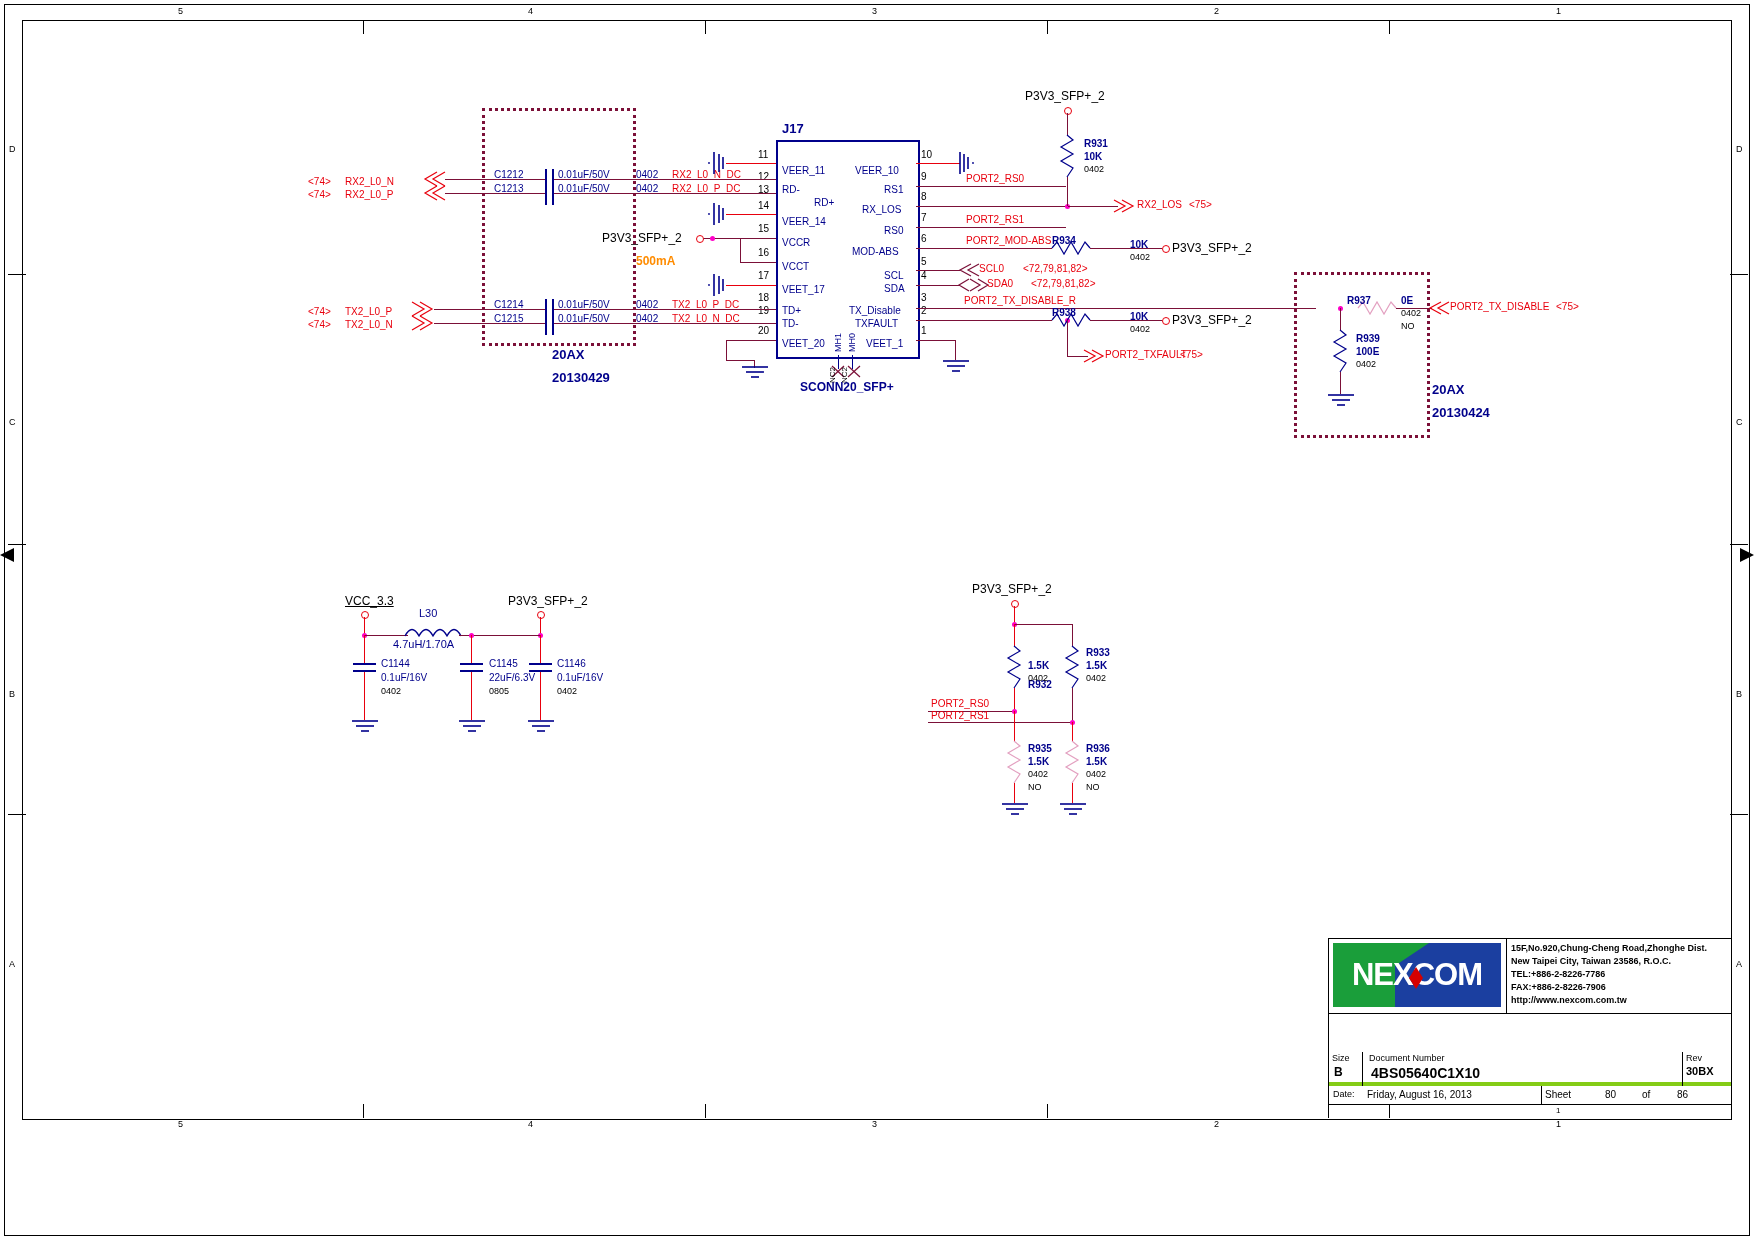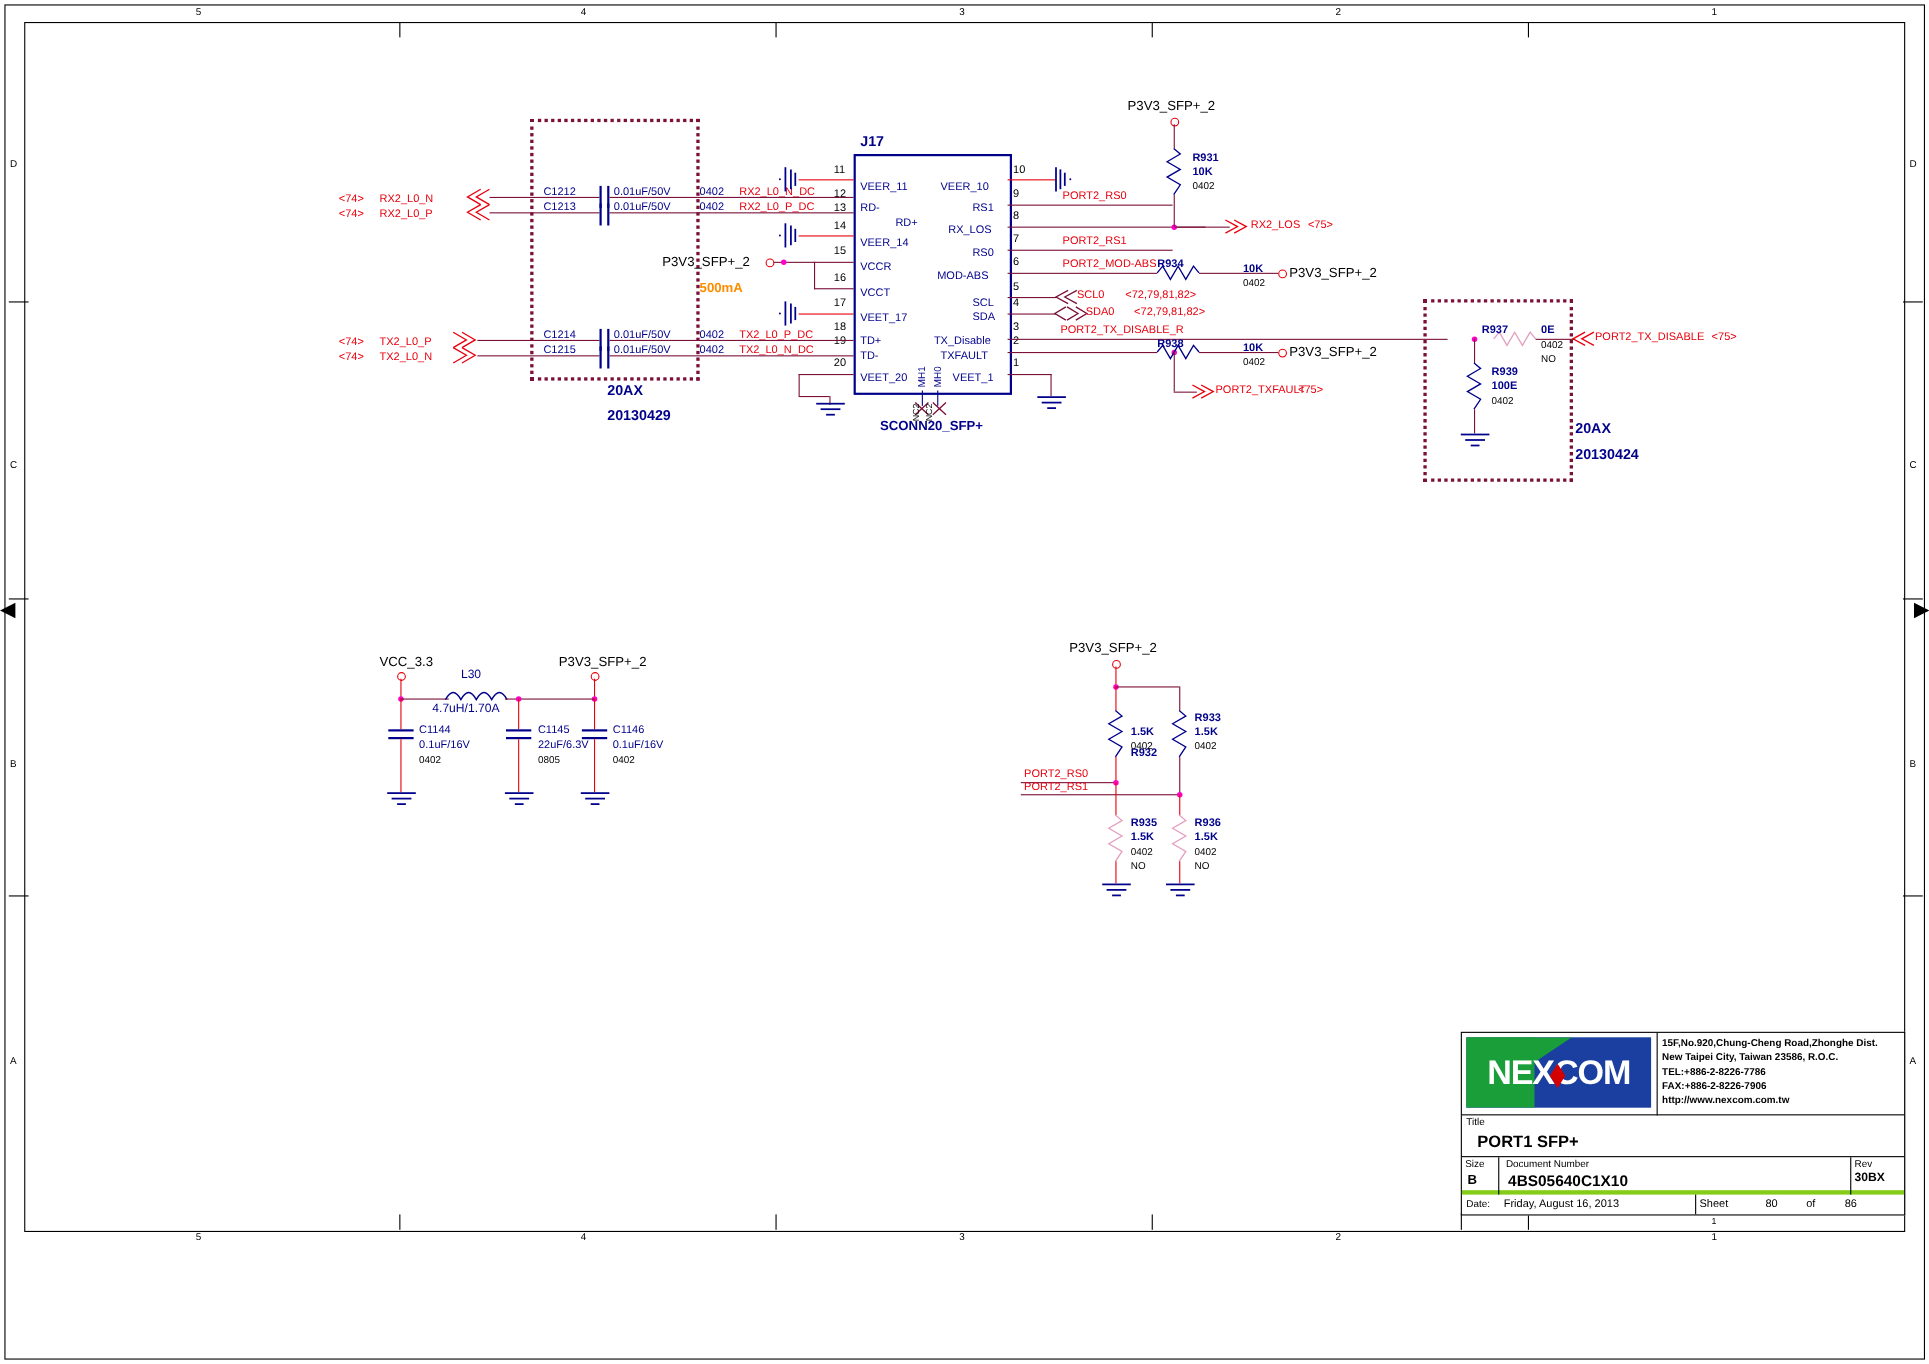--- a/index.html
+++ b/index.html
@@ -393,21 +393,21 @@
   <div class="w wv" style="left:1340px;top:372px;width:1px;height:22px;"></div>
   <div class="t blue b" style="left:1356px;top:334px;font-size:10px;">R939</div>
   <div class="t blue b" style="left:1356px;top:347px;font-size:10px;">100E</div>
   <div class="t blk" style="left:1356px;top:360px;font-size:9px;">0402</div>
   <svg style="left:1328px;top:394px;width:26px;height:16px;">
     <line x1="0" y1="1" x2="26" y2="1" stroke="#00008B" stroke-width="1.6"></line>
     <line x1="4" y1="6" x2="22" y2="6" stroke="#00008B" stroke-width="1.6"></line>
     <line x1="9" y1="11" x2="17" y2="11" stroke="#00008B" stroke-width="1.6"></line>
   </svg>
 
-  <div class="t blk" style="left:345px;top:595px;font-size:12px;">VCC_3.3</div>
+  <div class="t blk" style="left:345px;top:595px;font-size:12px;text-decoration:underline;">VCC_3.3</div>
   <div class="oc" style="left:361px;top:611px;"></div>
   <div class="wr" style="left:364px;top:617px;width:1px;height:18px;"></div>
   <div class="dot" style="left:362px;top:633px;"></div>
 
   <div class="t blk" style="left:508px;top:595px;font-size:12px;">P3V3_SFP+_2</div>
   <div class="oc" style="left:537px;top:611px;"></div>
   <div class="wr" style="left:540px;top:617px;width:1px;height:18px;"></div>
   <div class="dot" style="left:538px;top:633px;"></div>
 
   <div class="w wh" style="left:364px;top:635px;width:44px;height:1px;"></div>
@@ -534,24 +534,20 @@
     </div>
 
     <div class="abs" style="left:178px;top:0;width:224px;height:75px;border-bottom:1px solid #000;box-sizing:border-box;padding:3px 4px;">
       <div class="t blk b" style="position:static;display:block;font-size:9px;line-height:13px;">15F,No.920,Chung-Cheng Road,Zhonghe Dist.</div>
       <div class="t blk b" style="position:static;display:block;font-size:9px;line-height:13px;">New Taipei City, Taiwan 23586, R.O.C.</div>
       <div class="t blk b" style="position:static;display:block;font-size:9px;line-height:13px;">TEL:+886-2-8226-7786</div>
       <div class="t blk b" style="position:static;display:block;font-size:9px;line-height:13px;">FAX:+886-2-8226-7906</div>
       <div class="t blk b" style="position:static;display:block;font-size:9px;line-height:13px;">http://www.nexcom.com.tw</div>
     </div>
 
-    <div class="abs" style="left:0;top:75px;width:402px;height:38px;border-bottom:1px solid #000;box-sizing:border-box;">
-      <div class="t blk" style="left:4px;top:2px;font-size:9px;">Title</div>
-      <div class="t blk b" style="left:14px;top:17px;font-size:15px;">PORT1 SFP+</div>
-    </div>
 
     <div class="abs" style="left:0;top:113px;width:402px;height:34px;border-bottom:4px solid #84cc16;box-sizing:border-box;">
       <div class="abs" style="left:0;top:0;width:34px;height:34px;border-right:1px solid #000;box-sizing:border-box;">
         <div class="t blk" style="left:3px;top:2px;font-size:9px;">Size</div>
         <div class="t blk b" style="left:5px;top:14px;font-size:12px;">B</div>
       </div>
       <div class="abs" style="left:34px;top:0;width:320px;height:34px;border-right:1px solid #000;box-sizing:border-box;">
         <div class="t blk" style="left:6px;top:2px;font-size:9px;">Document Number</div>
         <div class="t blk b" style="left:8px;top:14px;font-size:14px;">4BS05640C1X10</div>
       </div>

